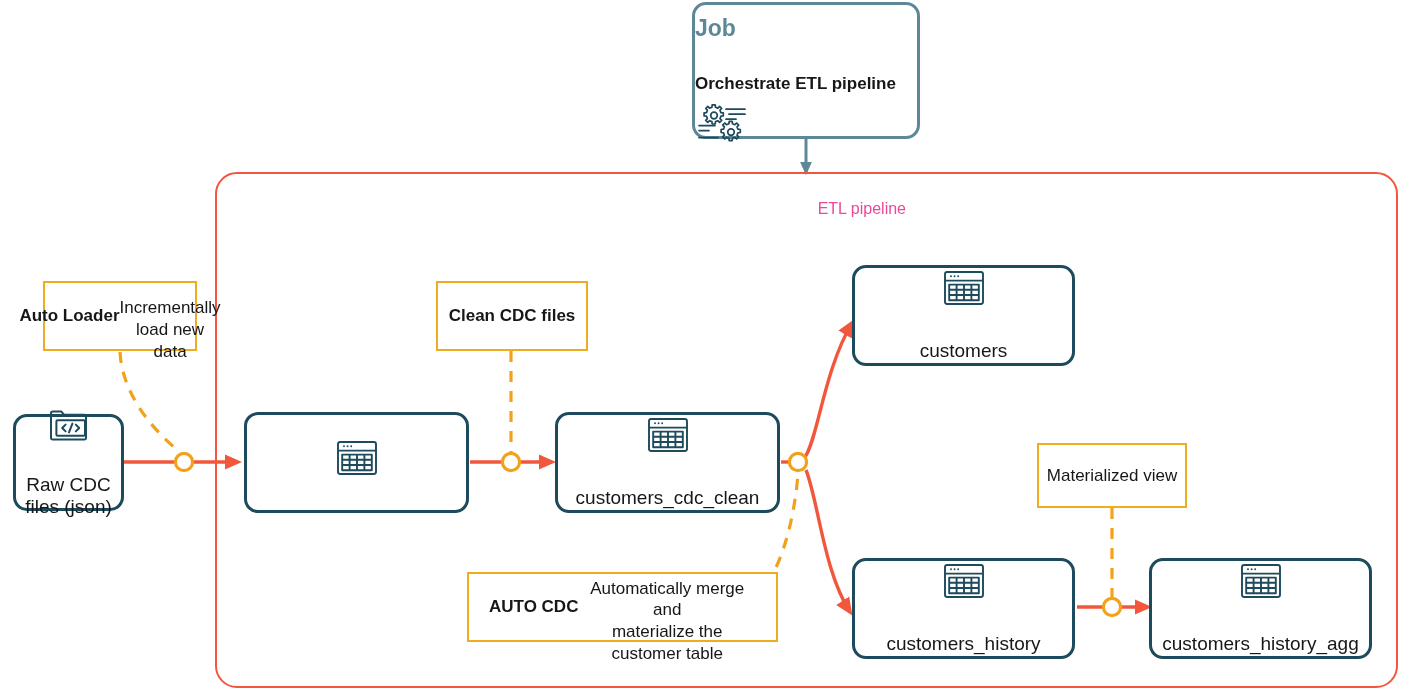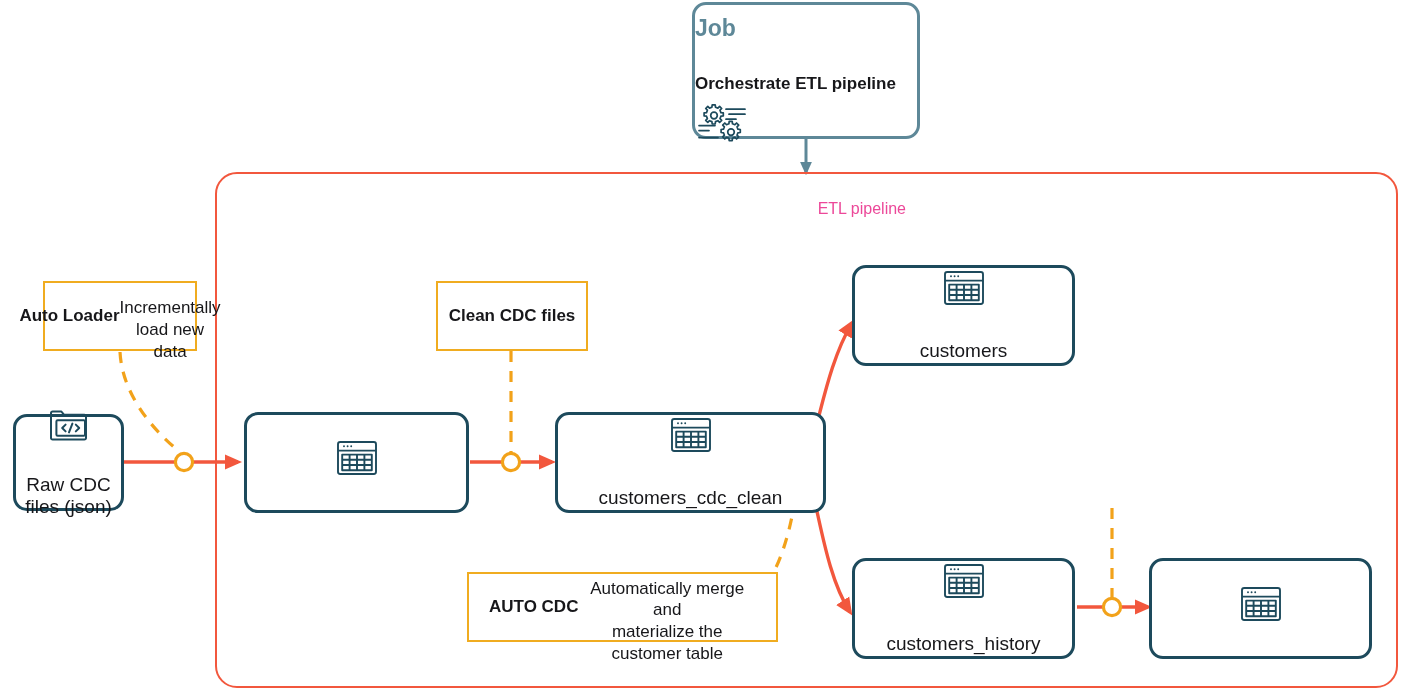--- a/index.html
+++ b/index.html
@@ -218,21 +218,21 @@
         <circle cx="9" cy="7.3" r="0.95" fill="#1d4a5c" stroke="none"></circle>
         <circle cx="12.6" cy="7.3" r="0.95" fill="#1d4a5c" stroke="none"></circle>
         <circle cx="16.2" cy="7.3" r="0.95" fill="#1d4a5c" stroke="none"></circle>
         <rect x="7.2" y="15.6" width="29.6" height="15.6"></rect>
         <path d="M7.2 20.8 H36.8 M7.2 26 H36.8"></path>
         <path d="M14.6 15.6 V31.2 M22 15.6 V31.2 M29.4 15.6 V31.2"></path>
       </svg>
     </span>
   </div>
 
-  <div class="node" style="left:555px; top:412px; width:271px; height:101px;">
+  <div class="node" style="left:555px; top:412px; width:225px; height:101px;">
     <span class="node-icon">
       <svg width="44" height="38" viewBox="0 0 44 38" xmlns="http://www.w3.org/2000/svg" fill="none" stroke="#1d4a5c" stroke-width="1.9" stroke-linejoin="round">
         <rect x="3" y="3" width="38" height="32" rx="2.2"></rect>
         <path d="M3 11.6 H41"></path>
         <circle cx="9" cy="7.3" r="0.95" fill="#1d4a5c" stroke="none"></circle>
         <circle cx="12.6" cy="7.3" r="0.95" fill="#1d4a5c" stroke="none"></circle>
         <circle cx="16.2" cy="7.3" r="0.95" fill="#1d4a5c" stroke="none"></circle>
         <rect x="7.2" y="15.6" width="29.6" height="15.6"></rect>
         <path d="M7.2 20.8 H36.8 M7.2 26 H36.8"></path>
         <path d="M14.6 15.6 V31.2 M22 15.6 V31.2 M29.4 15.6 V31.2"></path>
@@ -279,32 +279,36 @@
         <rect x="3" y="3" width="38" height="32" rx="2.2"></rect>
         <path d="M3 11.6 H41"></path>
         <circle cx="9" cy="7.3" r="0.95" fill="#1d4a5c" stroke="none"></circle>
         <circle cx="12.6" cy="7.3" r="0.95" fill="#1d4a5c" stroke="none"></circle>
         <circle cx="16.2" cy="7.3" r="0.95" fill="#1d4a5c" stroke="none"></circle>
         <rect x="7.2" y="15.6" width="29.6" height="15.6"></rect>
         <path d="M7.2 20.8 H36.8 M7.2 26 H36.8"></path>
         <path d="M14.6 15.6 V31.2 M22 15.6 V31.2 M29.4 15.6 V31.2"></path>
       </svg>
     </span>
+    <span class="node-label">customers_history_agg</span>
   </div>
 
   <div class="note" style="left:43px; top:281px; width:154px; height:70px;">
     <div class="note-title">Auto Loader</div>
     <div class="note-body">Incrementally
 load new data</div>
   </div>
 
   <div class="note" style="left:436px; top:281px; width:152px; height:70px;">
     <div class="note-title">Clean CDC files</div>
   </div>
 
   <div class="note" style="left:467px; top:572px; width:311px; height:70px;">
     <div class="note-title">AUTO CDC</div>
     <div class="note-body">Automatically merge and
 materialize the customer table</div>
   </div>
 
+  <div class="note" style="left:1037px; top:443px; width:150px; height:65px;">
+    <div class="note-plain">Materialized view</div>
+  </div>
 
 </div>
 
 </body></html>

